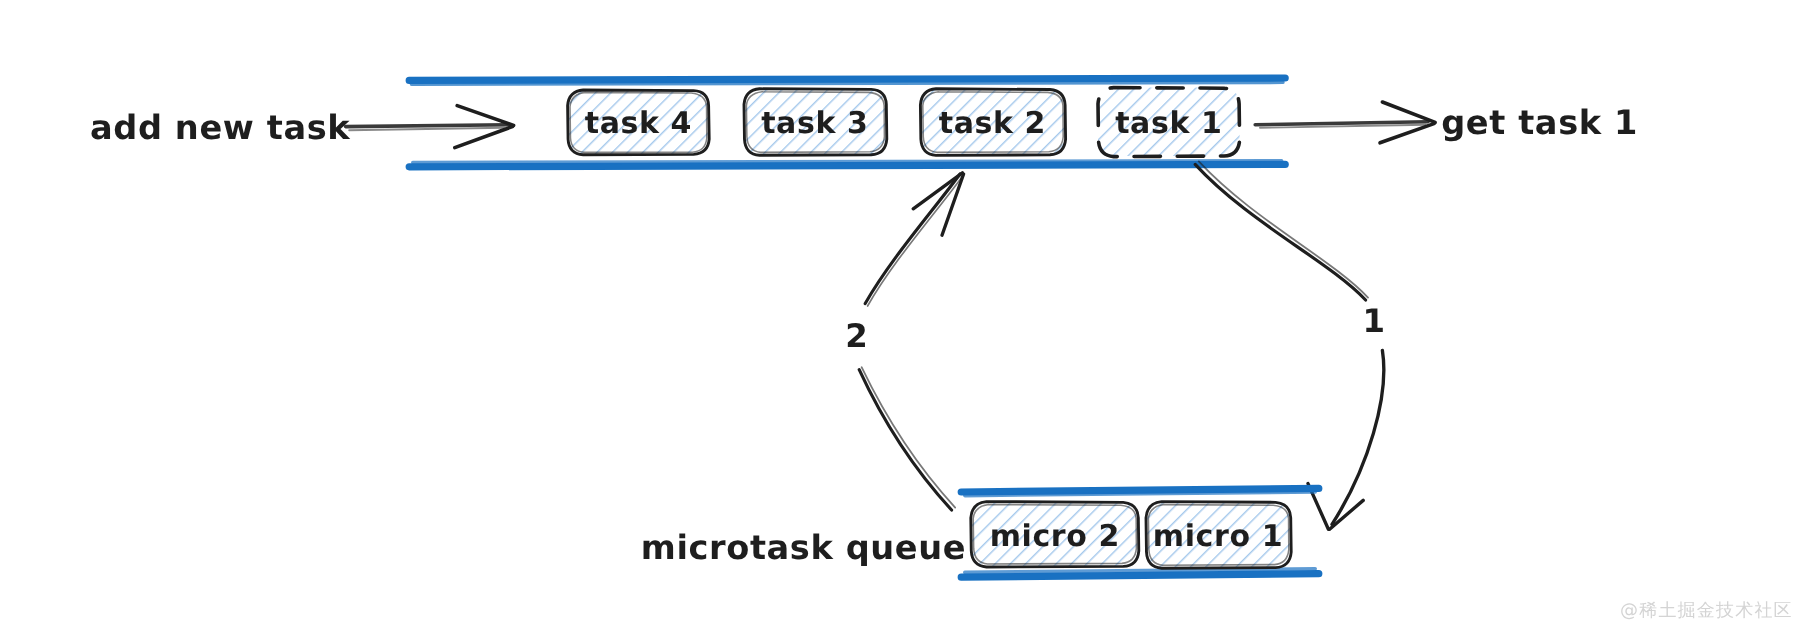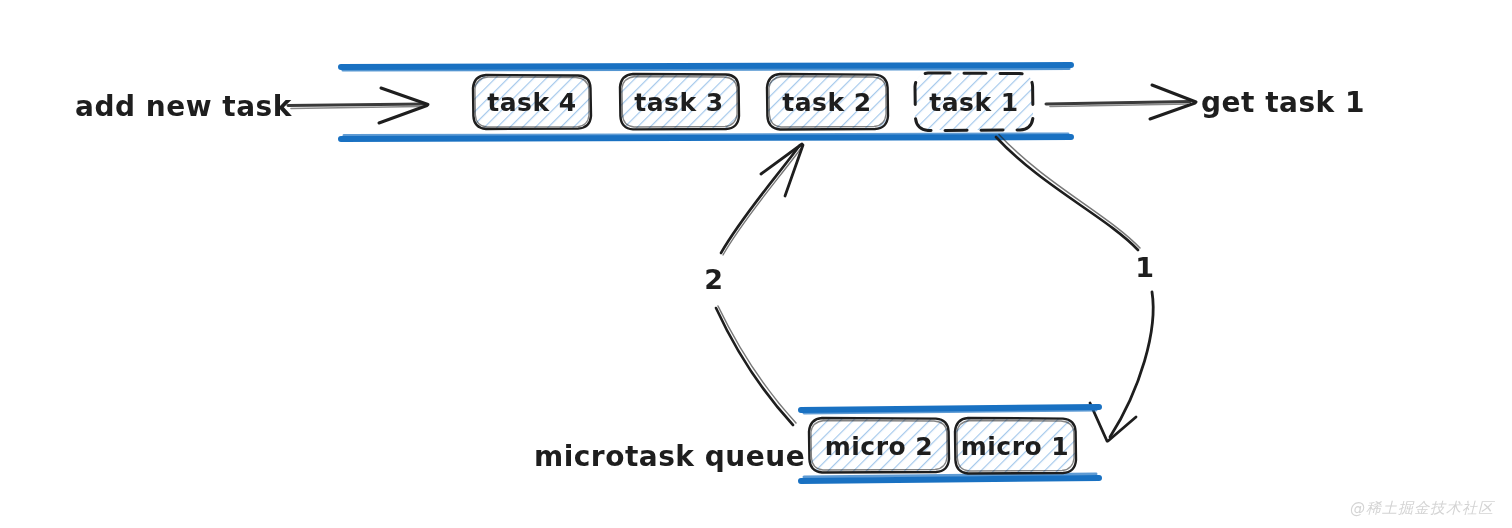--- a/index.html
+++ b/index.html
@@ -22,21 +22,20 @@
   .box-text{font-size:25px;}
   .num-text{font-size:27px;font-weight:700;}
   .watermark{
     position:absolute;
     right:18px;bottom:10px;
     color:#d4d4d4;
     font-size:15px;
     font-family:"DejaVu Sans", sans-serif;
     letter-spacing:1px;
     user-select:none;
-    font-style:italic;
   }
 </style>
 </head>
 <body>
 
 <div id="stage">
 
   <svg width="1512" height="528" viewBox="0 0 1512 528">
     <defs>
       <pattern id="hatch" width="9" height="9" patternTransform="rotate(45)" patternUnits="userSpaceOnUse">

